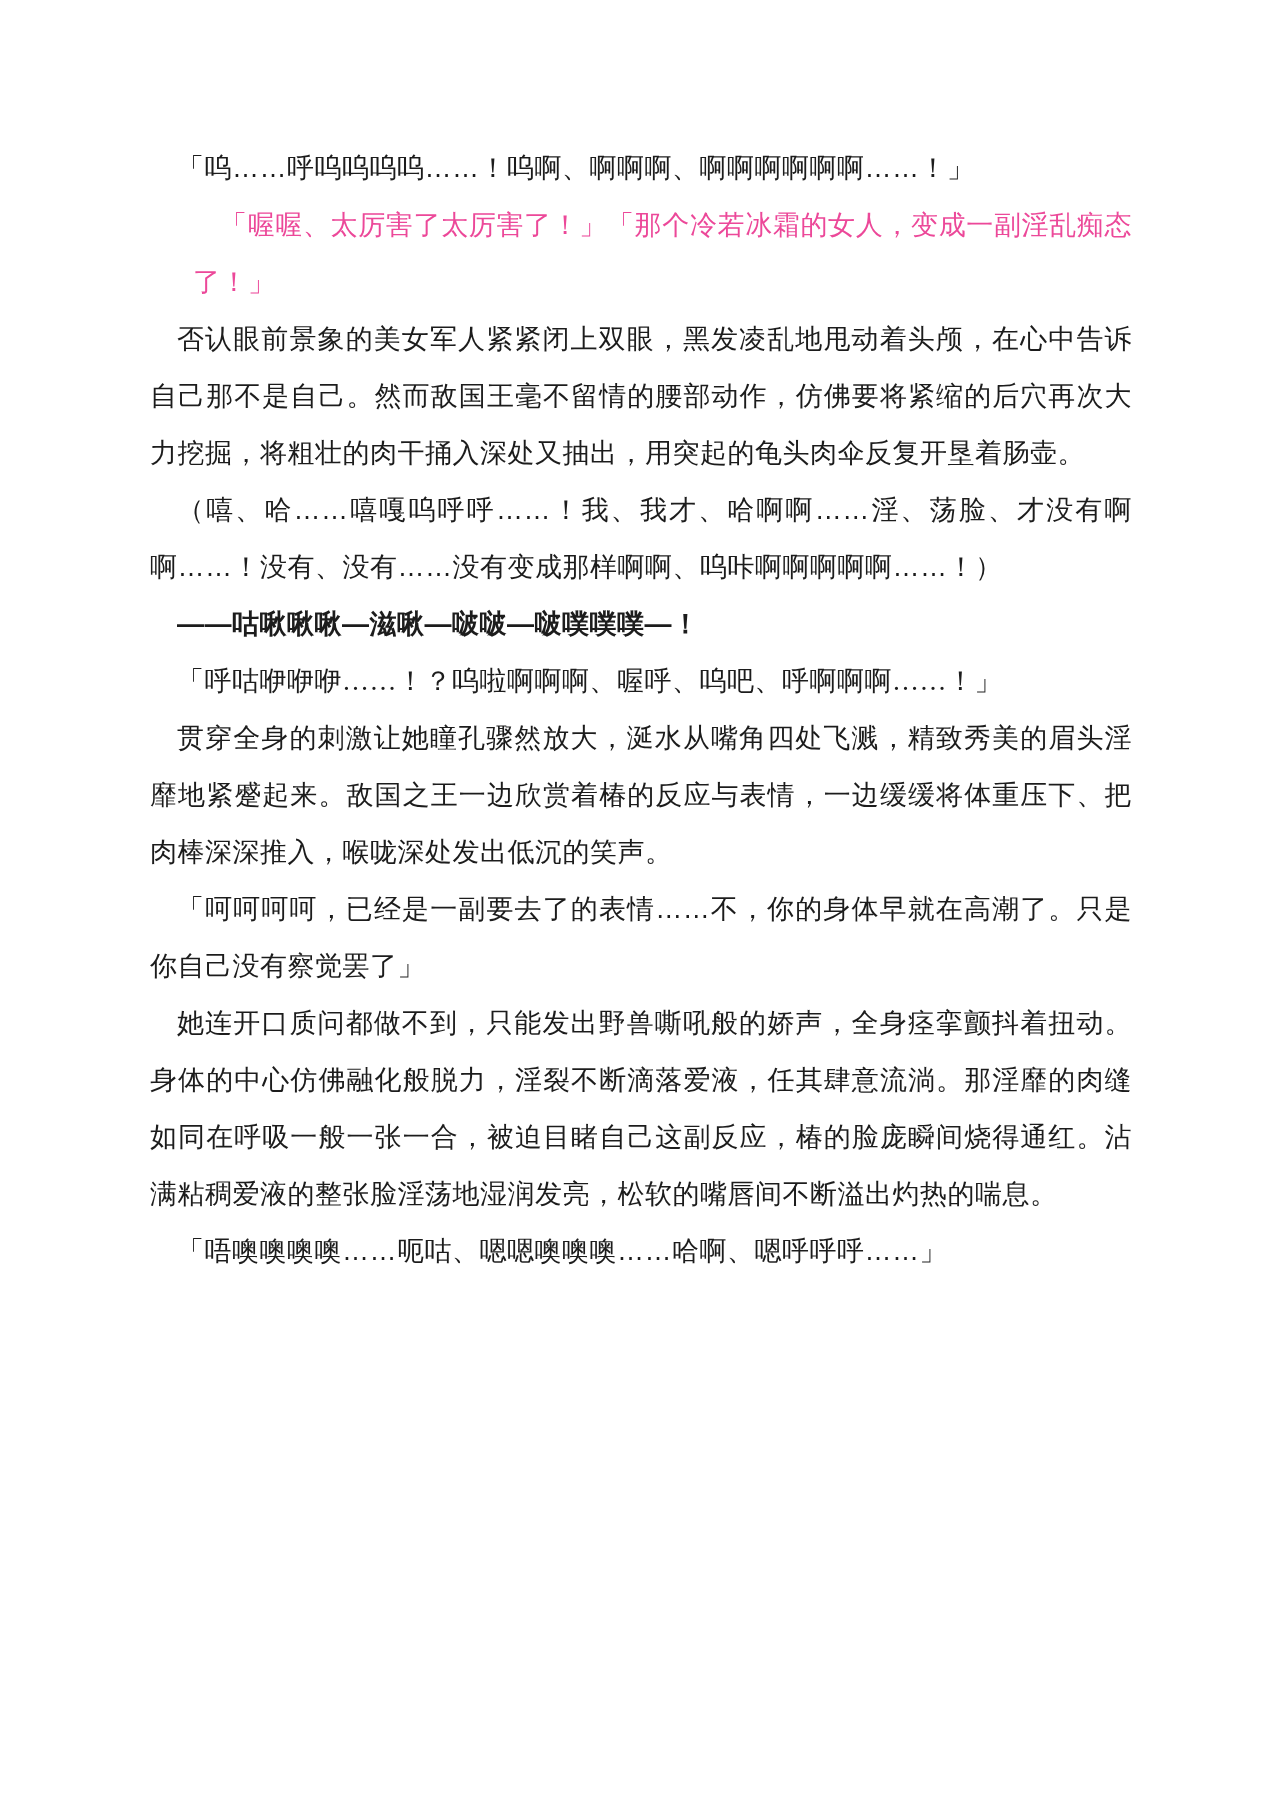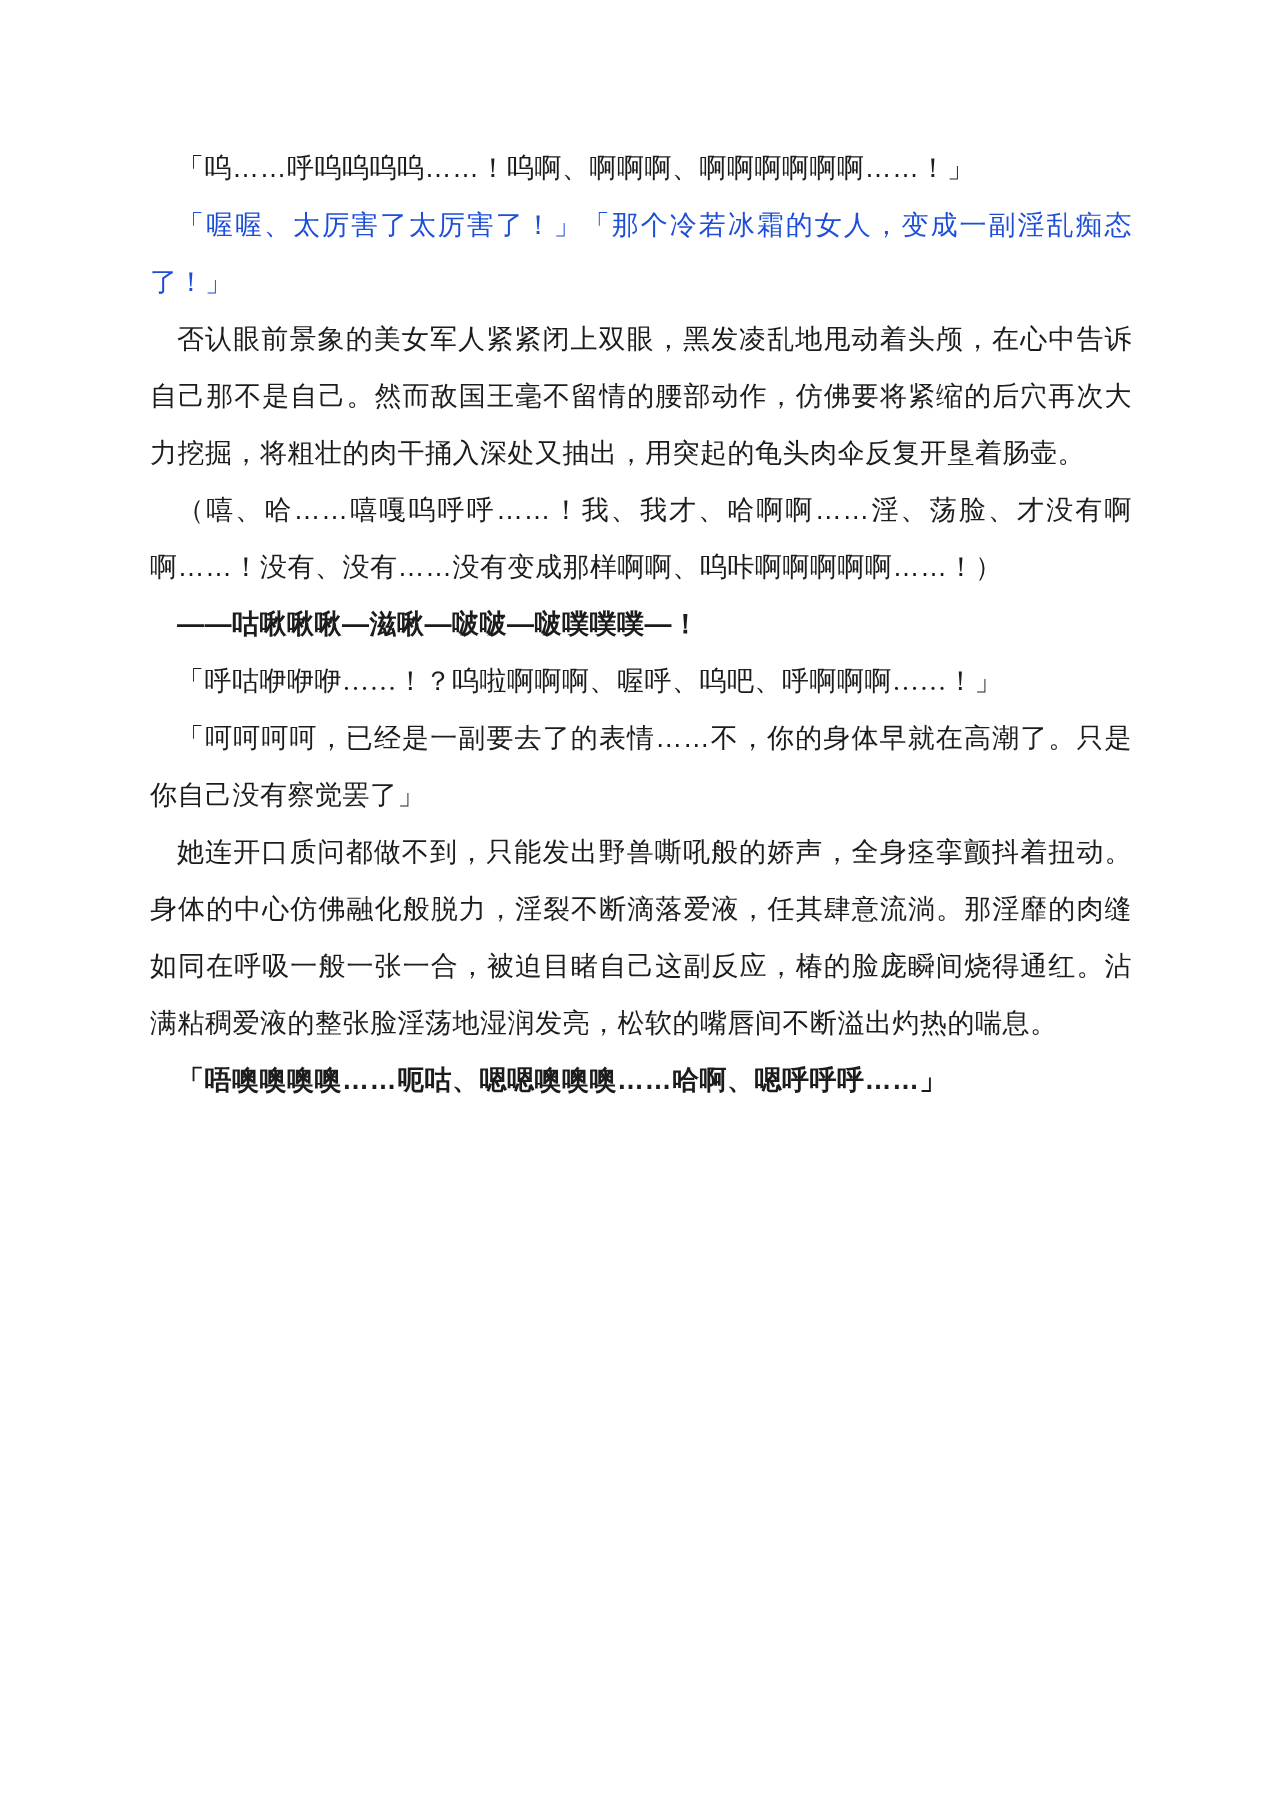--- a/index.html
+++ b/index.html
@@ -37,22 +37,23 @@
     word-break: break-all;
     letter-spacing: 0.5px;
   }
 </style>
 </head>
 <body style="background: rgb(255, 255, 255);">
 
 <div class="page">
   <main class="text-column" id="text-column">
       <p class="para para-dialogue" style="color: rgb(28, 28, 28);">「呜……呼呜呜呜呜……！呜啊、啊啊啊、啊啊啊啊啊啊……！」</p>
-      <p class="para para-dialogue" style="color: #1d4ed8;">「喔喔、太厉害了太厉害了！」「那个冷若冰霜的女人，变成一副淫乱痴态了！」</p>
+      <p class="para para-dialogue" style="color: #ec4899; margin-left: 43px;">「喔喔、太厉害了太厉害了！」「那个冷若冰霜的女人，变成一副淫乱痴态了！」</p>
       <p class="para para-narration" style="color: rgb(28, 28, 28);">否认眼前景象的美女军人紧紧闭上双眼，黑发凌乱地甩动着头颅，在心中告诉自己那不是自己。然而敌国王毫不留情的腰部动作，仿佛要将紧缩的后穴再次大力挖掘，将粗壮的肉干捅入深处又抽出，用突起的龟头肉伞反复开垦着肠壶。</p>
       <p class="para para-thought" style="color: rgb(28, 28, 28);">（嘻、哈……嘻嘎呜呼呼……！我、我才、哈啊啊……淫、荡脸、才没有啊啊……！没有、没有……没有变成那样啊啊、呜咔啊啊啊啊啊……！）</p>
       <p class="para para-sfx" style="color: rgb(28, 28, 28); font-weight: bold;">——咕啾啾啾—滋啾—啵啵—啵噗噗噗—！</p>
       <p class="para para-dialogue" style="color: rgb(28, 28, 28); font-family: Liberation Serif, serif;">「呼咕咿咿咿……！？呜啦啊啊啊、喔呼、呜吧、呼啊啊啊……！」</p>
+      <p class="para para-narration" style="color: rgb(28, 28, 28);">贯穿全身的刺激让她瞳孔骤然放大，涎水从嘴角四处飞溅，精致秀美的眉头淫靡地紧蹙起来。敌国之王一边欣赏着椿的反应与表情，一边缓缓将体重压下、把肉棒深深推入，喉咙深处发出低沉的笑声。</p>
       <p class="para para-dialogue" style="color: rgb(28, 28, 28);">「呵呵呵呵，已经是一副要去了的表情……不，你的身体早就在高潮了。只是你自己没有察觉罢了」</p>
       <p class="para para-narration" style="color: rgb(28, 28, 28);">她连开口质问都做不到，只能发出野兽嘶吼般的娇声，全身痉挛颤抖着扭动。身体的中心仿佛融化般脱力，淫裂不断滴落爱液，任其肆意流淌。那淫靡的肉缝如同在呼吸一般一张一合，被迫目睹自己这副反应，椿的脸庞瞬间烧得通红。沾满粘稠爱液的整张脸淫荡地湿润发亮，松软的嘴唇间不断溢出灼热的喘息。</p>
-      <p class="para para-dialogue" style="color: rgb(28, 28, 28); font-weight: bold;">「唔噢噢噢噢……呃咕、嗯嗯噢噢噢……哈啊、嗯呼呼呼……」</p>
+      <p class="para para-dialogue" style="color: rgb(28, 28, 28);">「唔噢噢噢噢……呃咕、嗯嗯噢噢噢……哈啊、嗯呼呼呼……」</p>
     </main>
 </div>
 
 </body></html>

